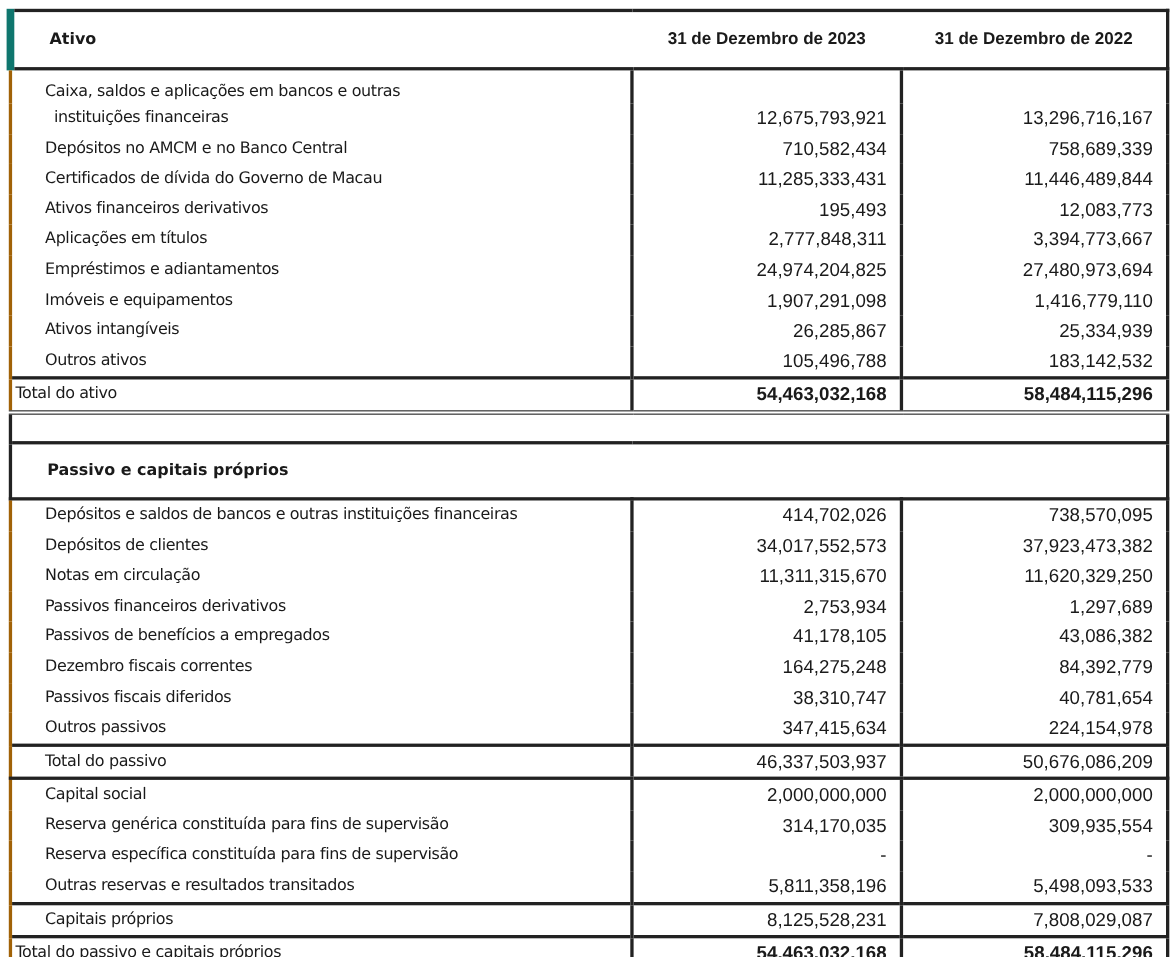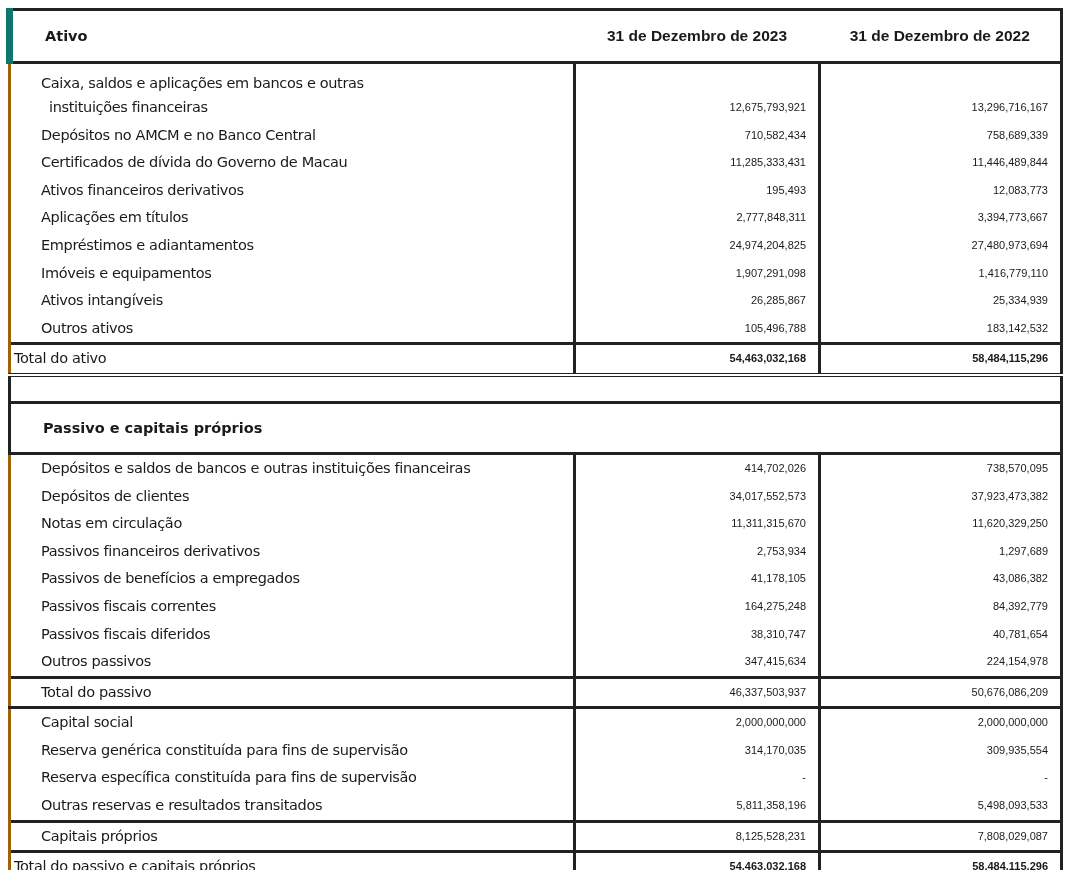--- a/index.html
+++ b/index.html
@@ -4,21 +4,21 @@
 <style>
   html, body { margin: 0; padding: 0; background: #ffffff; }
   body { width: 1065px; height: 870px; position: relative; overflow: hidden; color: #1a1a1a; }
   .sheet { position: absolute; left: 6px; top: 8px; width: 1052px; }
   table { border-collapse: collapse; width: 1052px; table-layout: fixed; }
   col.c1 { width: 565px; }
   col.c2 { width: 245px; }
   col.c3 { width: 242px; }
   td, th { padding: 0; }
   .lbl { font-family: "DejaVu Sans", sans-serif; font-size: 14.5px; letter-spacing: -0.35px; }
-  .num { font-family: "Liberation Sans", sans-serif; font-size: 11px; text-align: right; padding-right: 12px; margin-left: 17px; }
+  .num { font-family: "Liberation Sans", sans-serif; font-size: 17px; text-align: right; padding-right: 12px; margin-left: 17px; }
   .hdr { font-family: "Liberation Sans", sans-serif; font-size: 15.5px; font-weight: bold; text-align: center; }
   .row td { height: 27.6px; line-height: 27.6px; vertical-align: middle; }
   .indent { padding-left: 30px; }
   .indent2 { padding-left: 38px; }
   .tot { padding-left: 3px; margin-left: 28px; }
   .bold { font-weight: bold; }
 
   .header-row td { height: 50px; border-top: 3px solid #222; border-bottom: 3px solid #222; }
   .header-row td.first { border-left: 7px solid #0f766e; padding-left: 32px; font-family: "DejaVu Sans", sans-serif; font-size: 14.5px; font-weight: 600; }
   .header-row td.last { border-right: 3px solid #222; }
@@ -143,21 +143,21 @@
           <td class="lbl indent left-edge">Passivos financeiros derivativos</td>
           <td class="num vcol">2,753,934</td>
           <td class="num vcol right-edge">1,297,689</td>
         </tr>
         <tr class="row">
           <td class="lbl indent left-edge">Passivos de benefícios a empregados</td>
           <td class="num vcol">41,178,105</td>
           <td class="num vcol right-edge">43,086,382</td>
         </tr>
         <tr class="row">
-          <td class="lbl indent left-edge">Passivos fiscais correntes</td>
+          <td class="lbl indent left-edge">Dezembro fiscais correntes</td>
           <td class="num vcol">164,275,248</td>
           <td class="num vcol right-edge">84,392,779</td>
         </tr>
         <tr class="row">
           <td class="lbl indent left-edge">Passivos fiscais diferidos</td>
           <td class="num vcol">38,310,747</td>
           <td class="num vcol right-edge">40,781,654</td>
         </tr>
         <tr class="row">
           <td class="lbl indent left-edge">Outros passivos</td>

